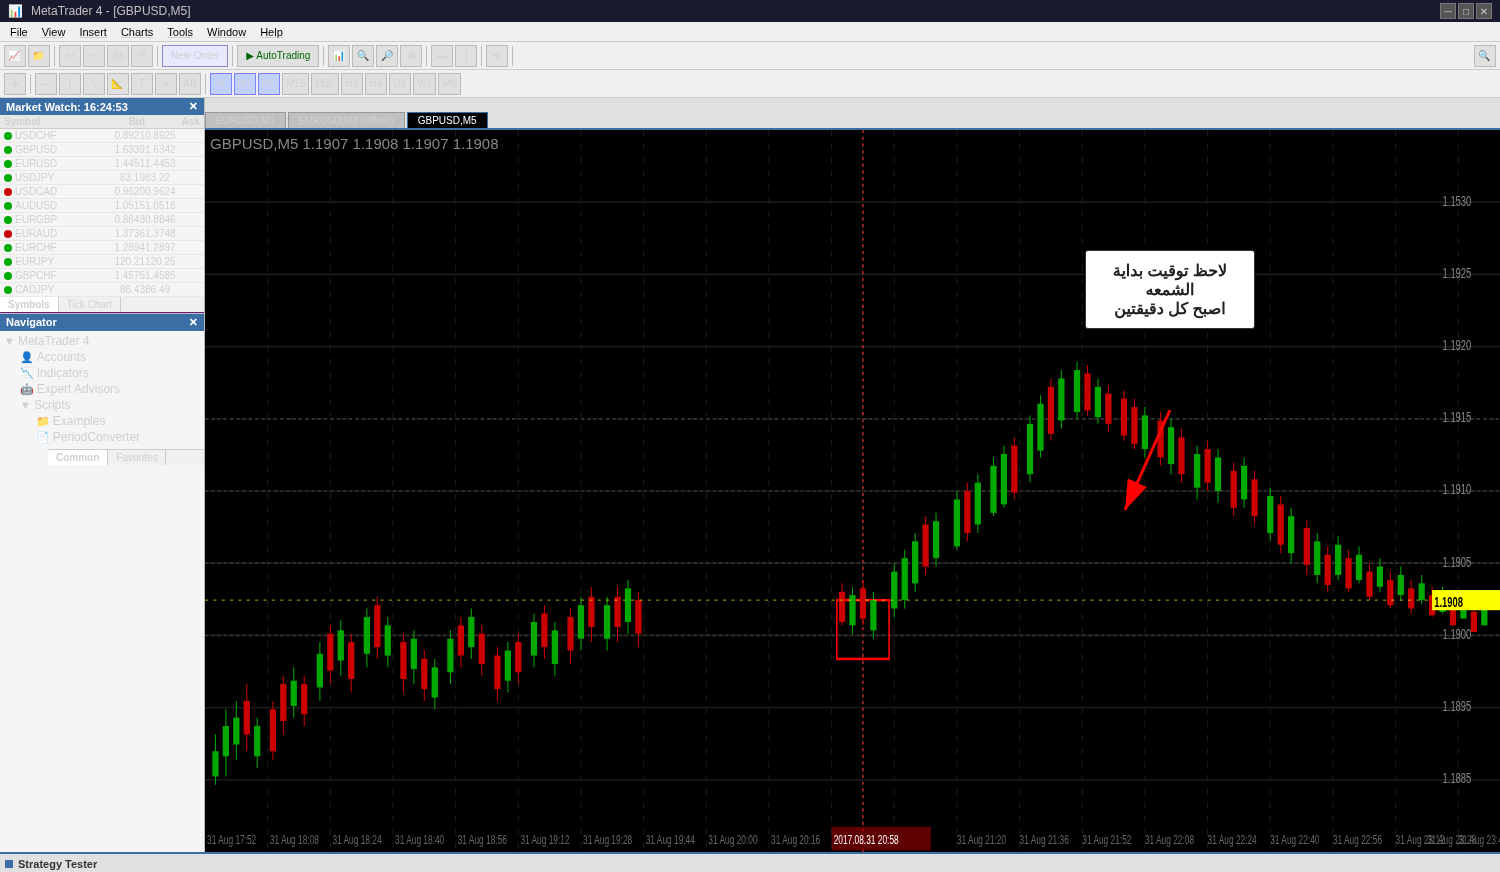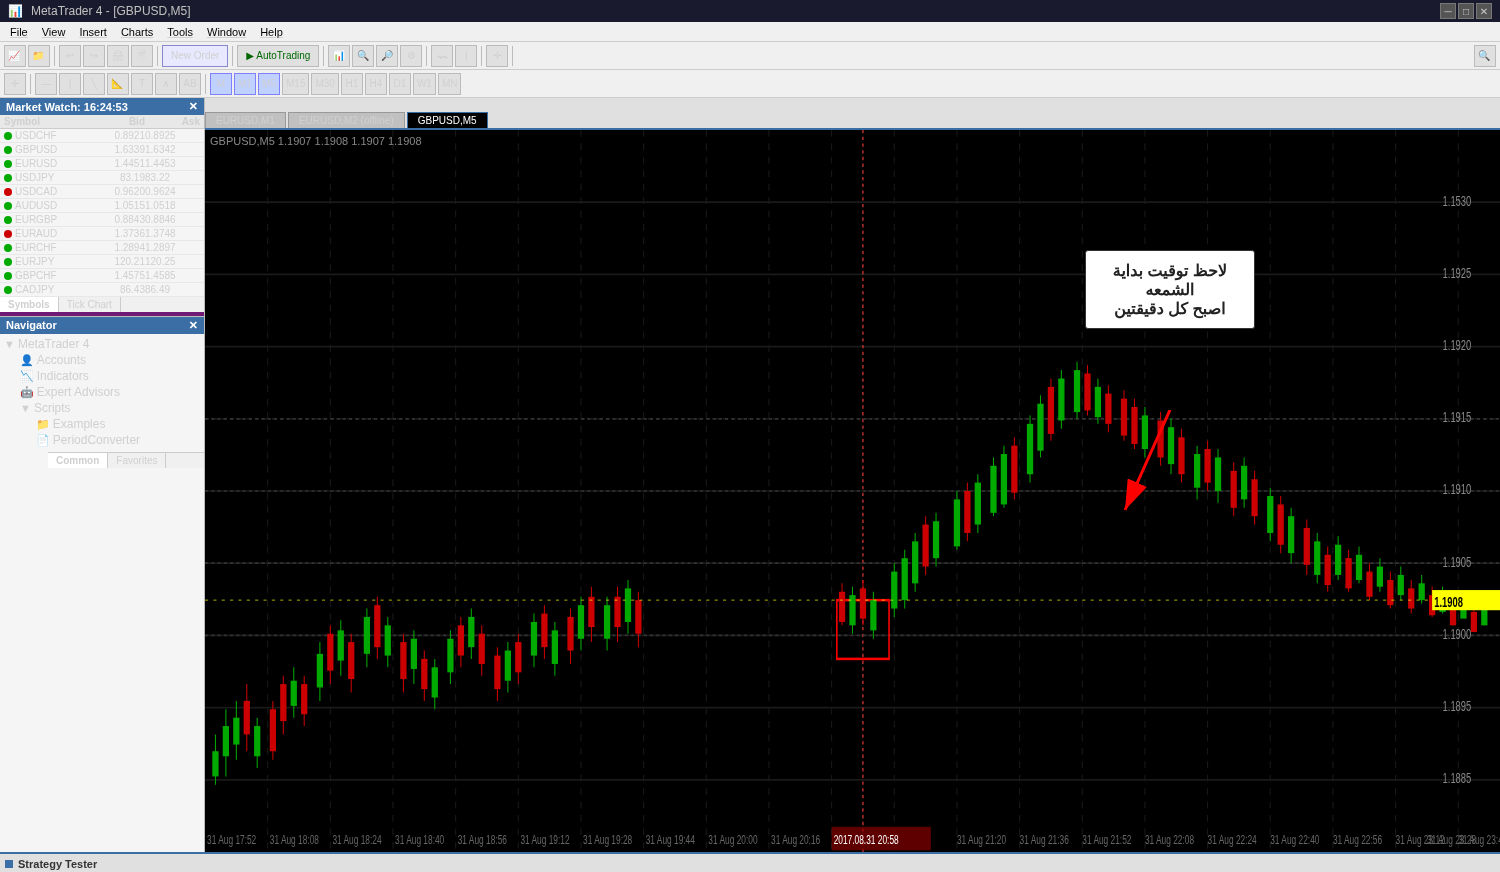--- a/index.html
+++ b/index.html
@@ -37,21 +37,21 @@
     .mw-header-row .col-symbol { flex: 1; }
     .mw-header-row .col-bid { width: 55px; text-align: right; }
     .mw-header-row .col-ask { width: 55px; text-align: right; padding-left: 29px; }
     .mw-row { display: flex; padding: 1px 4px; font-size: 10px; border-bottom: 1px solid #e8e8e8; align-items: center; }
     .mw-row .dot { width: 8px; height: 8px; border-radius: 50%; margin-right: 3px; flex-shrink: 0; }
     .mw-row .dot.green { background: #00aa00; }
     .mw-row .dot.red { background: #cc0000; }
     .mw-row .col-symbol { flex: 1; font-size: 10px; }
     .mw-row .col-bid { width: 55px; text-align: right; }
     .mw-row .col-ask { width: 55px; text-align: left; }
-    .mw-tabs { display: flex; background: #f0f0f0; border-bottom: 4px solid #701a75; }
+    .mw-tabs { display: flex; background: #f0f0f0; border-bottom: 1px solid #701a75; }
     .mw-tab { padding: 2px 8px; font-size: 10px; cursor: pointer; border-right: 1px solid #ccc; }
     .mw-tab.active { background: white; font-weight: bold; }
 
     
     .navigator { flex: 1; overflow: hidden; }
     .nav-header { background: #3a6ea5; color: white; padding: 2px 6px; font-size: 11px; font-weight: bold; display: flex; justify-content: space-between; }
     .nav-tree { font-size: 11px; padding: 2px; }
     .nav-item { display: flex; align-items: center; padding: 1px 2px; cursor: pointer; }
     .nav-item .indent { display: inline-block; }
     .nav-item .icon { margin-right: 3px; }
@@ -63,21 +63,21 @@
     
     .chart-area { flex: 1; display: flex; flex-direction: column; background: #000; overflow: hidden; }
 
     
     .chart-tabs { height: 32px; background: #e0e0e0; display: flex; align-items: flex-end; border-bottom: 2px solid #3a6ea5; }
     .chart-tab { padding: 2px 10px; font-size: 10px; background: #c0c0c0; border: 1px solid #999; border-bottom: none; cursor: pointer; margin-right: 2px; }
     .chart-tab.active { background: #000; color: white; border-color: #3a6ea5; }
 
     
     .chart-canvas { flex: 1; position: relative; background: #000; overflow: hidden; }
-    .chart-label { position: absolute; top: 5px; left: 5px; color: #888; font-size: 11px; z-index: 10; }
+    .chart-label { position: absolute; top: 5px; left: 5px; color: #888; font-size: 15px; z-index: 10; }
 
     
     .chart-svg { width: 100%; height: 100%; }
 
     
     .annotation-box { position: absolute; background: white; border: 1px solid #333; padding: 10px 15px; border-radius: 3px; font-size: 16px; font-weight: bold; color: #222; text-align: center; direction: rtl; z-index: 20; }
 
     
     .tester-panel { height: 245px; background: #f5f5f5; border-top: 2px solid #3a6ea5; display: flex; flex-direction: column; }
     .tester-header { display: flex; align-items: center; height: 20px; background: #e0e0e0; border-bottom: 1px solid #bbb; padding: 0 5px; }

